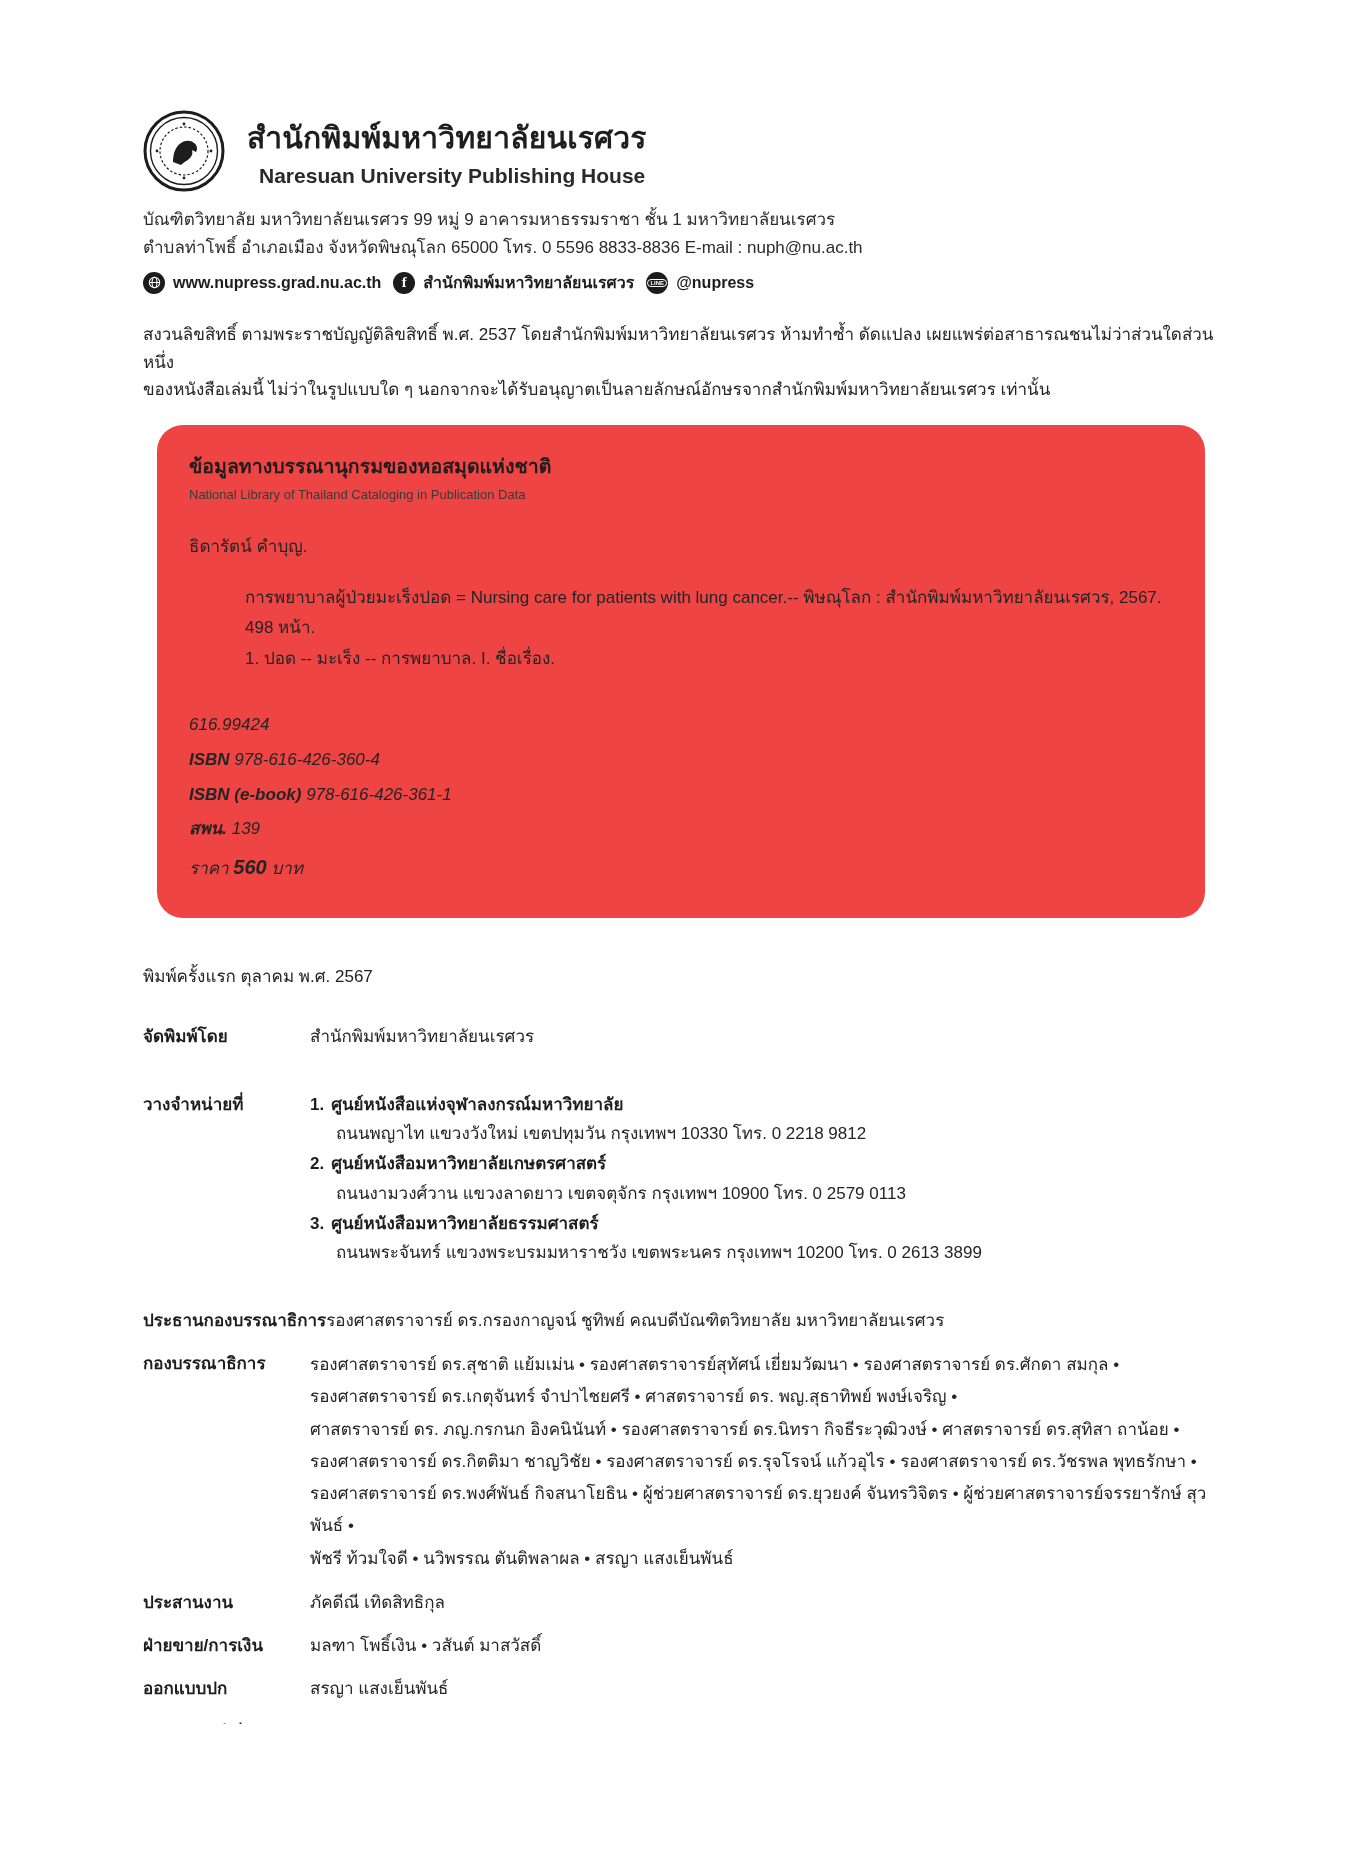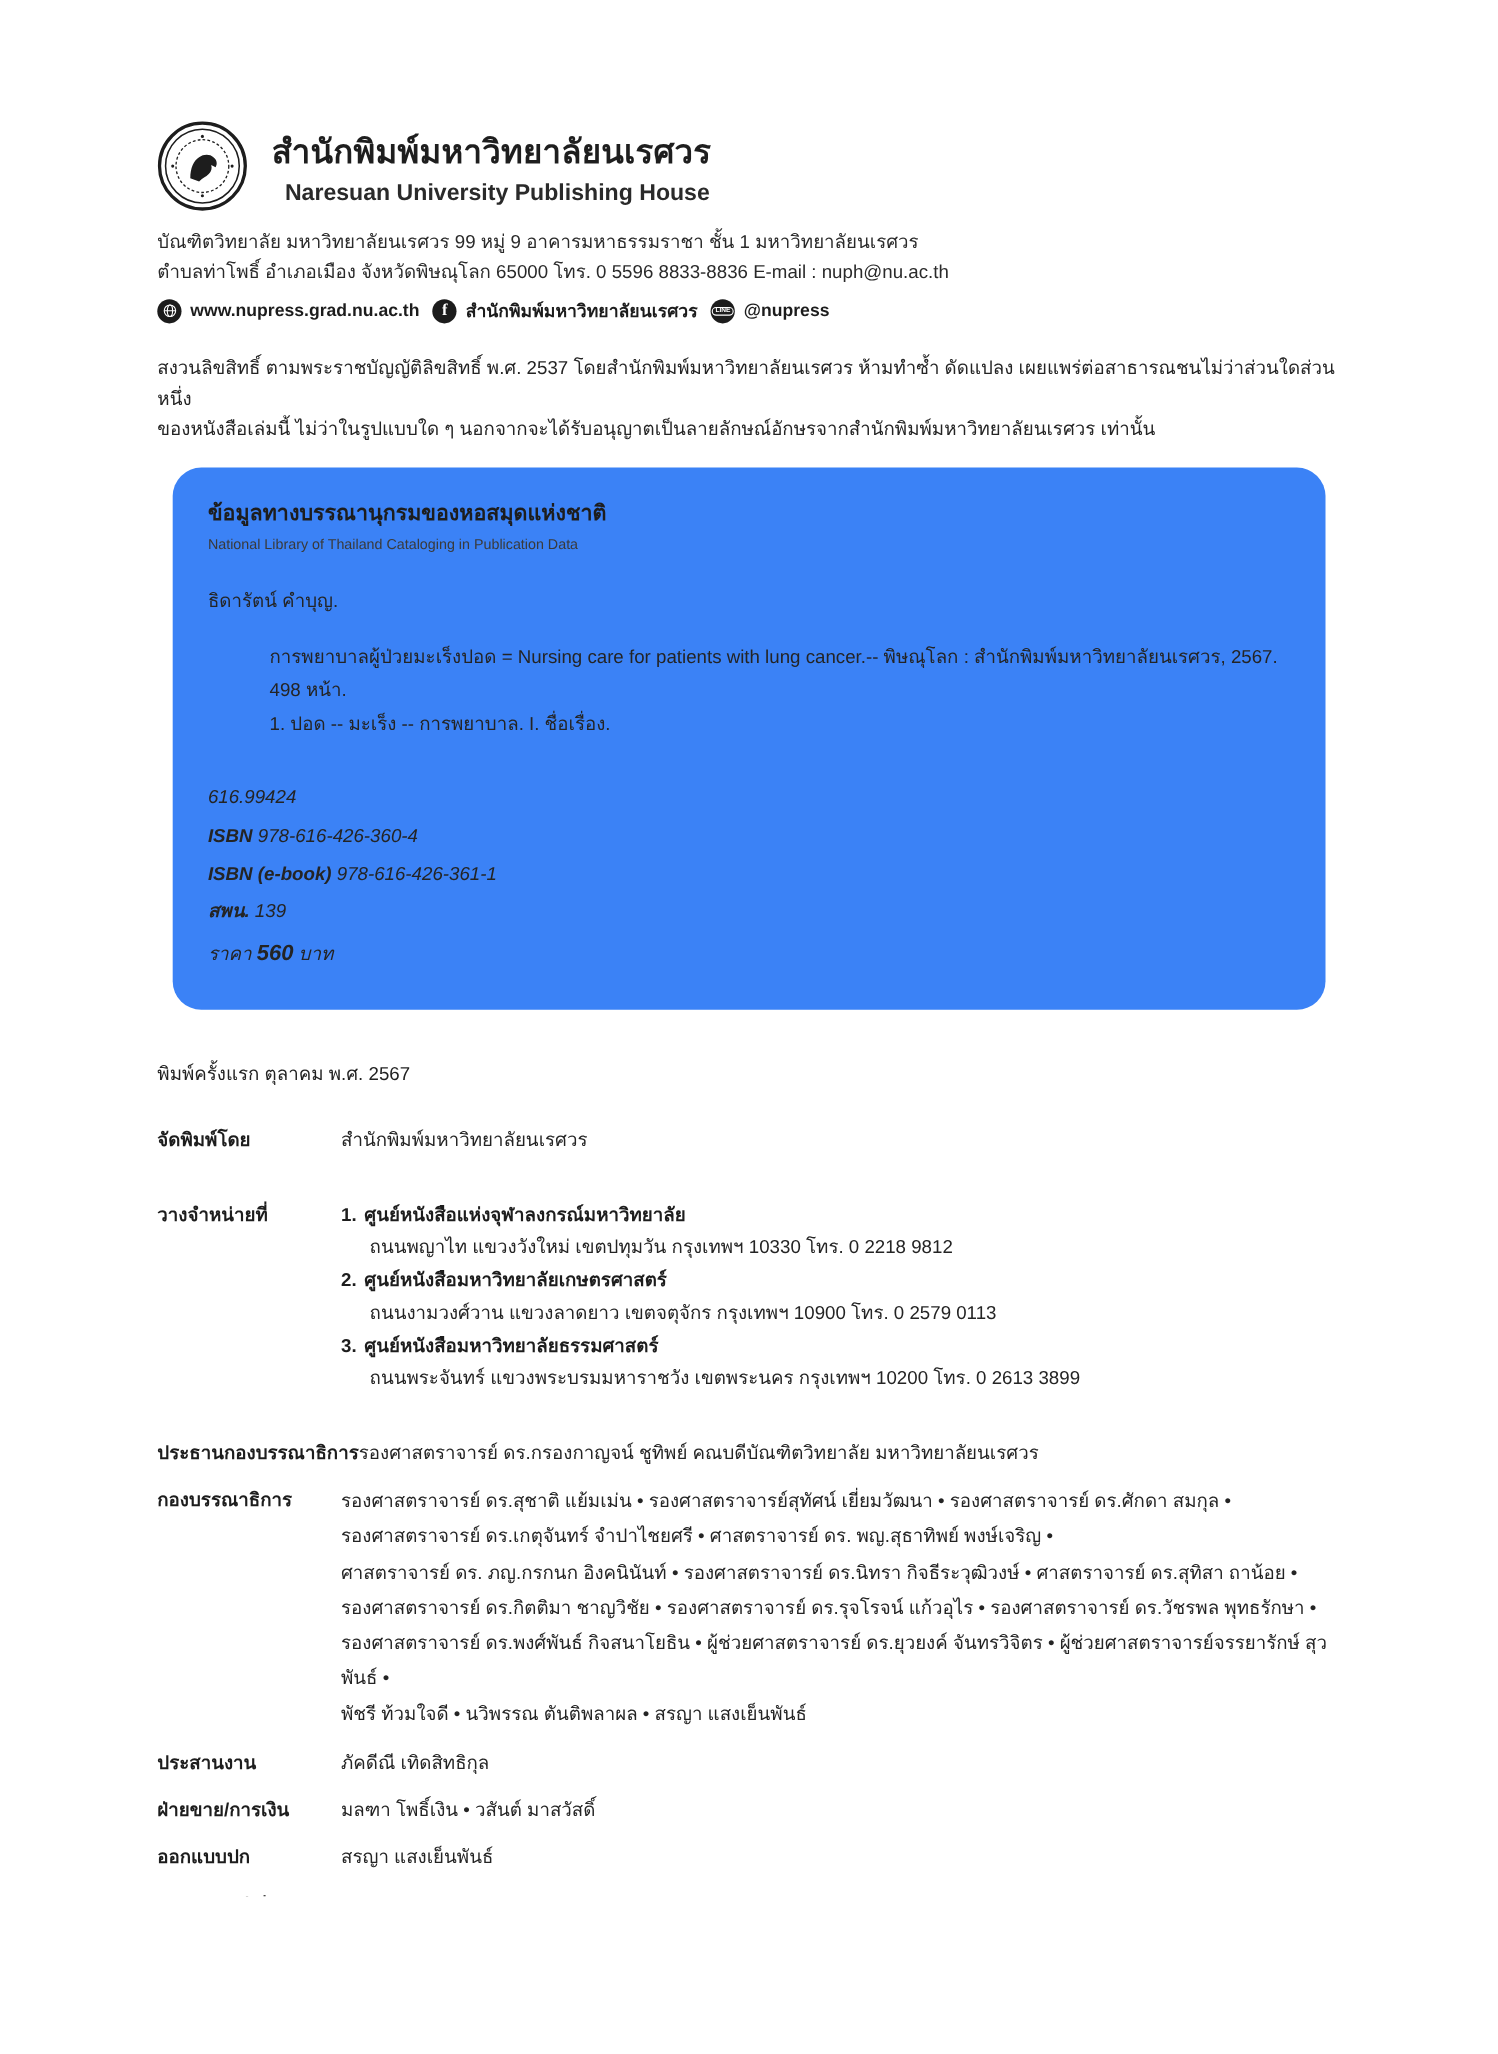--- a/index.html
+++ b/index.html
@@ -19,21 +19,21 @@
   .badge { width:22px; height:22px; border-radius:50%; background:#1c1c1c; color:#fff;
            display:flex; align-items:center; justify-content:center; flex:none; }
   .badge svg { display:block; }
   .badge .f-letter { font-size:15px; font-weight:700; font-family:"Liberation Serif",serif; }
   .badge .line-word { font-size:6px; font-weight:700; border:1px solid #fff; border-radius:4px; padding:0 2px; }
 
   
   .copyright { margin-top:26px; line-height:1.62; color:#242424; }
 
   
-  .cip { margin-top:21px; margin-left:14px; width:1048px; background:#3b82f6; border-radius:26px;
+  .cip { margin-top:21px; margin-left:14px; width:1048px; background:#ef4444; border-radius:26px;
          padding:26px 34px 30px 32px; color:#242424; }
   .cip .t-th { font-size:19.5px; font-weight:700; color:#1d1d1d; }
   .cip .t-en { font-size:13px; margin-top:5px; color:#3a3a3a; }
   .cip .author { margin-top:30px; }
   .cip .bk { margin-left:56px; margin-top:24px; line-height:1.8; }
   .cip .subj { margin-left:56px; }
   .cip .meta { margin-top:37px; line-height:2.05;font-style:italic; }
   .cip .meta b { font-weight:700; }
   .cip .price-num { font-size:20px; font-weight:700; }
 

